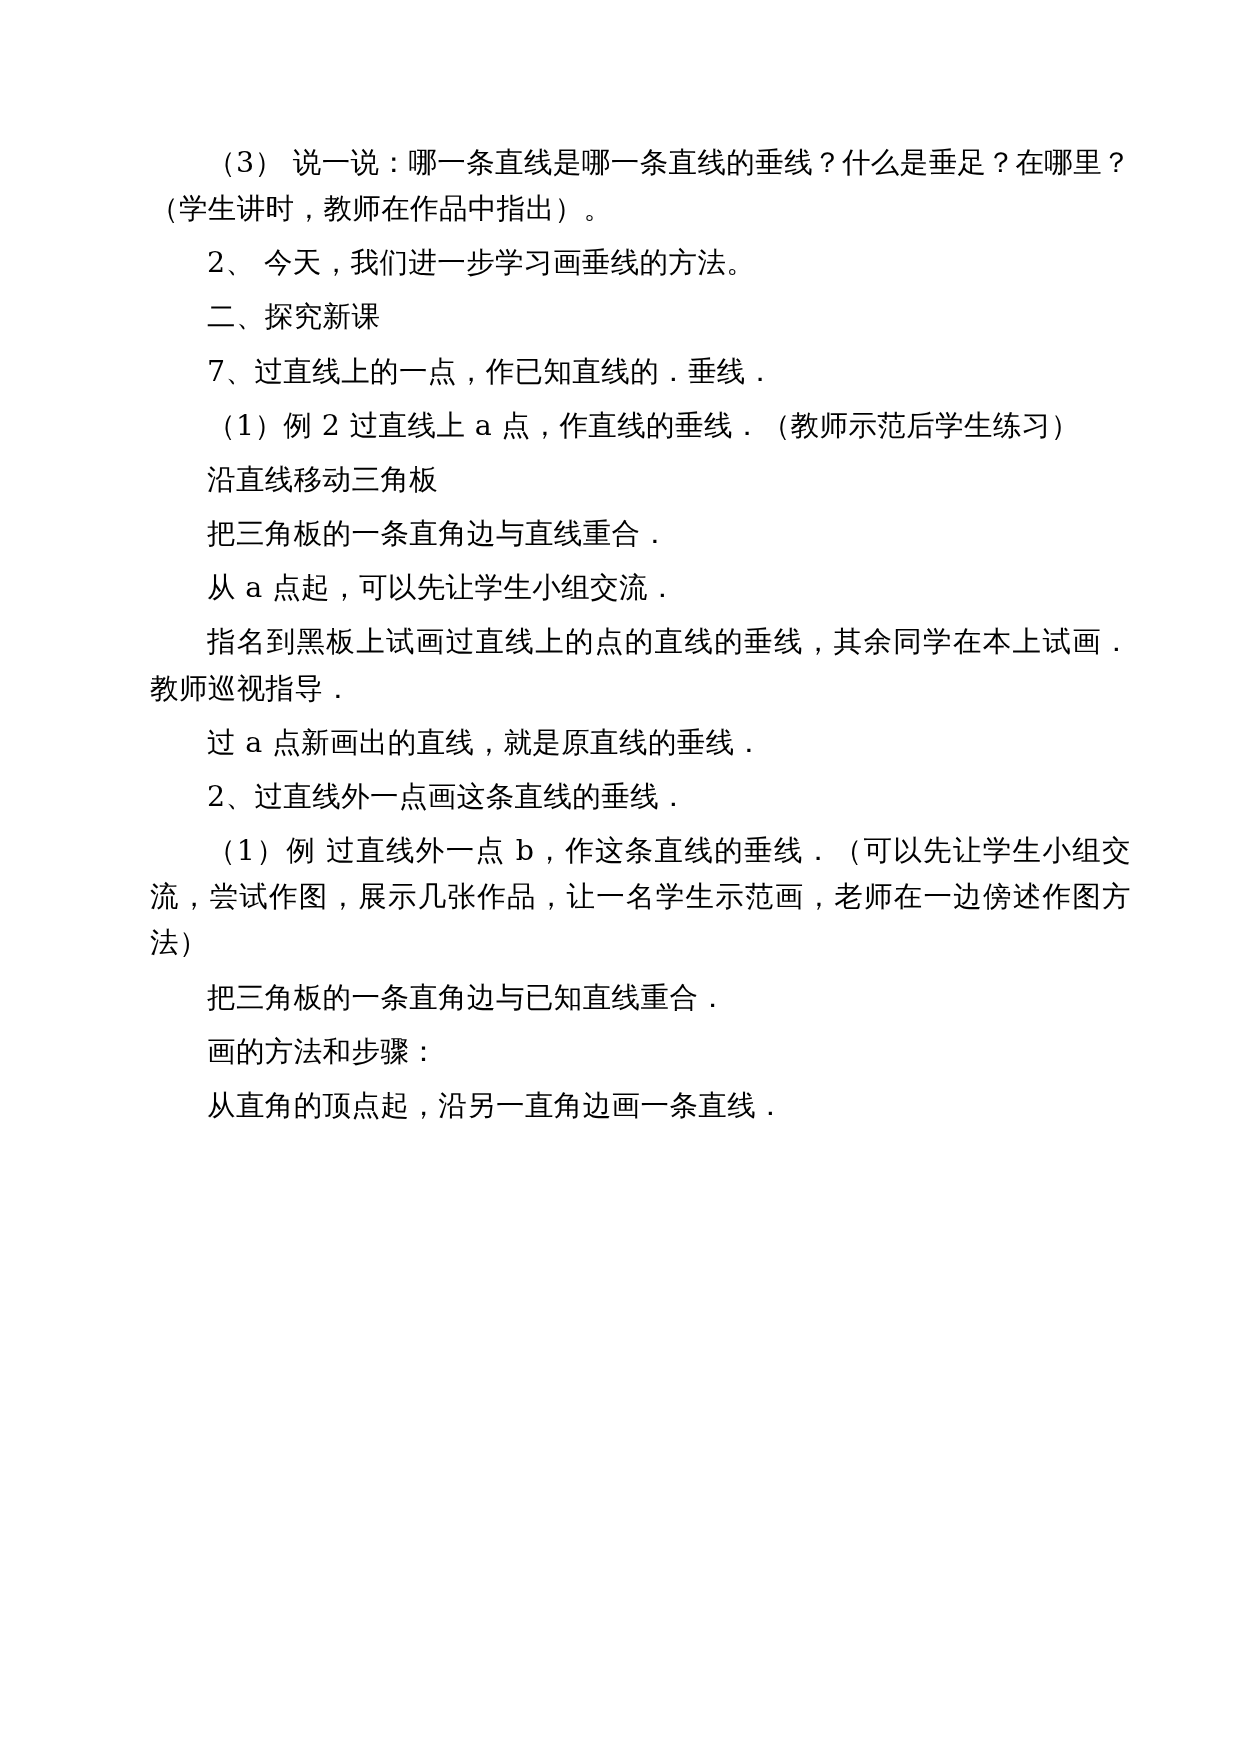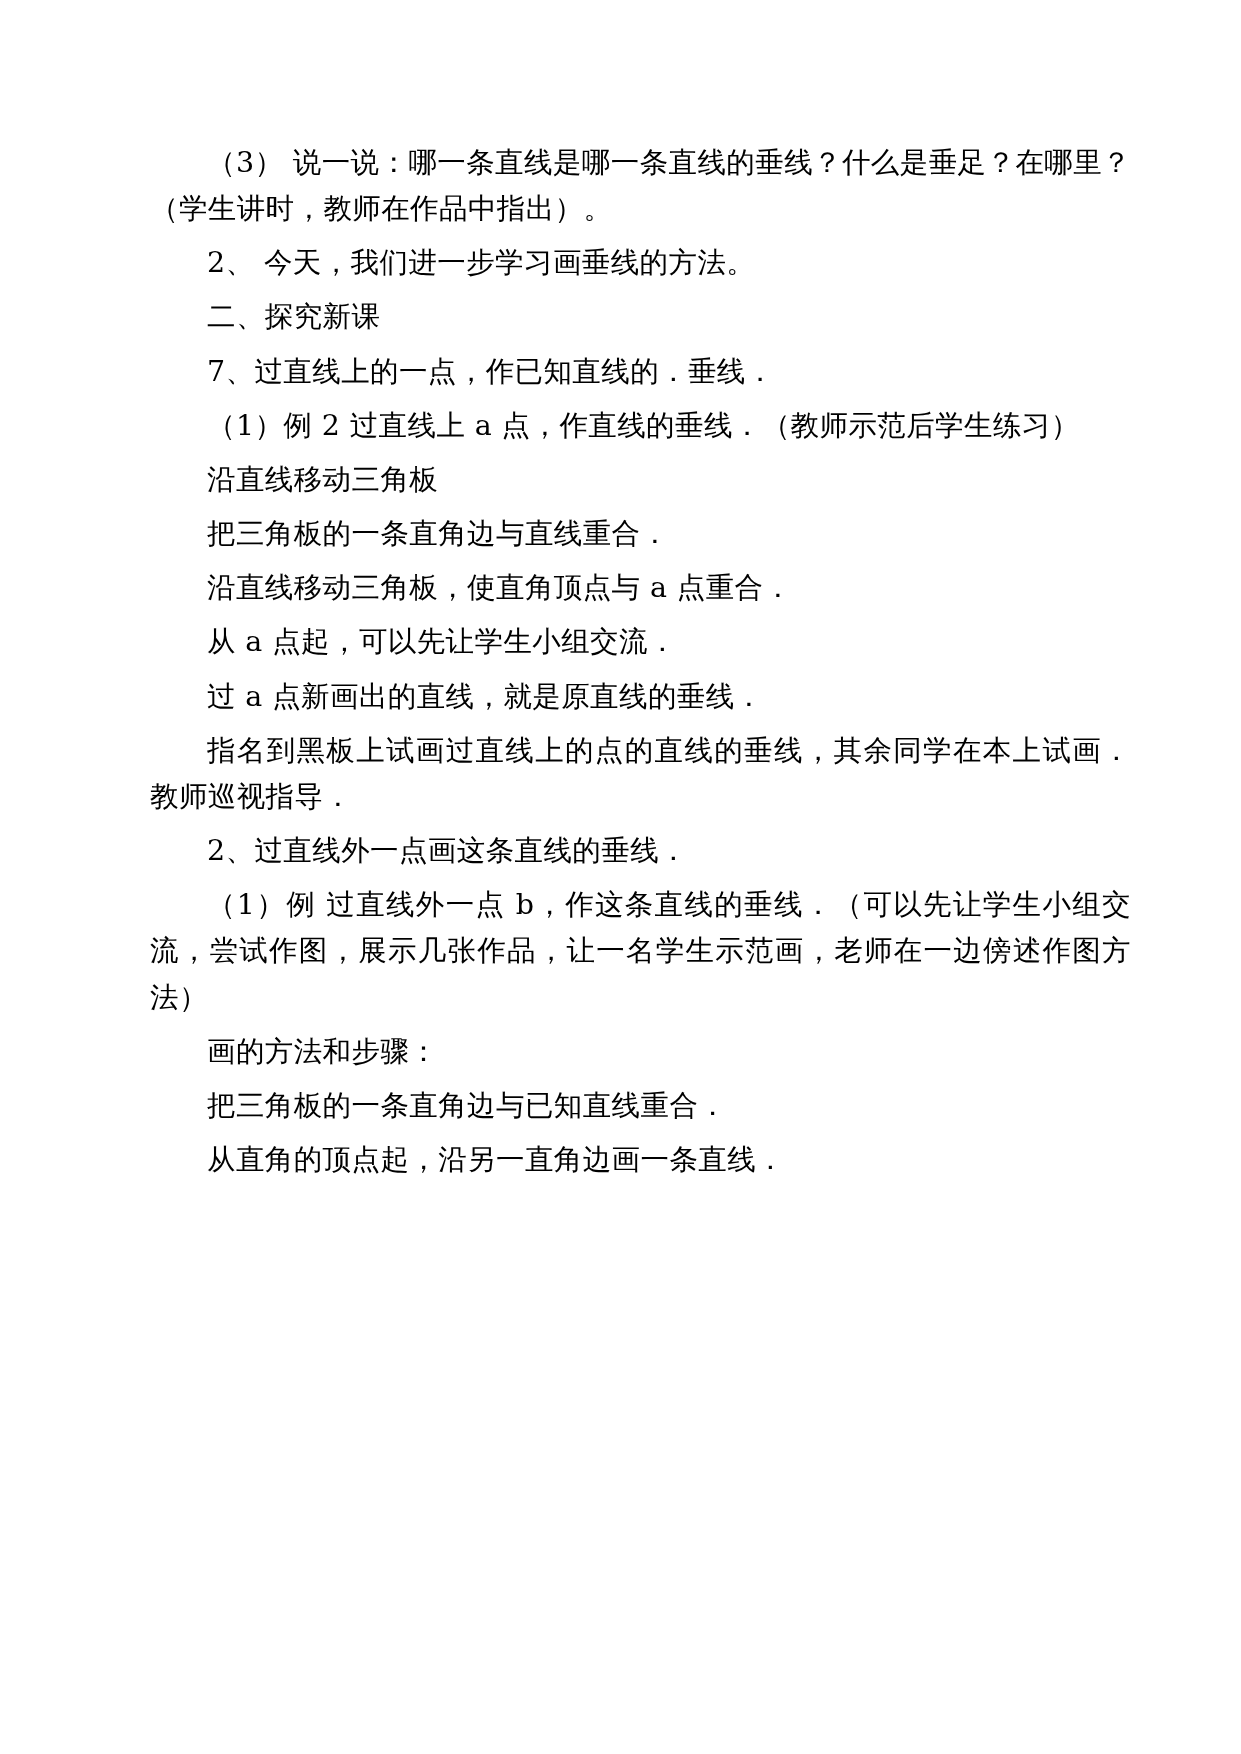--- a/index.html
+++ b/index.html
@@ -38,23 +38,22 @@
 
 <div class="page">
   <div class="doc-body">
     <p class="para">（3） 说一说：哪一条直线是哪一条直线的垂线？什么是垂足？在哪里？（学生讲时，教师在作品中指出）。</p>
     <p class="para">2、 今天，我们进一步学习画垂线的方法。</p>
     <p class="para">二、探究新课</p>
     <p class="para">7、过直线上的一点，作已知直线的．垂线．</p>
     <p class="para">（1）例 2 过直线上 a 点，作直线的垂线．（教师示范后学生练习）</p>
     <p class="para">沿直线移动三角板</p>
     <p class="para">把三角板的一条直角边与直线重合．</p>
-    <p class="para">沿直线移动三角板，使直角顶点与 a 点重合．</p>
     <p class="para">从 a 点起，可以先让学生小组交流．</p>
+    <p class="para">指名到黑板上试画过直线上的点的直线的垂线，其余同学在本上试画．教师巡视指导．</p>
     <p class="para">过 a 点新画出的直线，就是原直线的垂线．</p>
-    <p class="para">指名到黑板上试画过直线上的点的直线的垂线，其余同学在本上试画．教师巡视指导．</p>
     <p class="para">2、过直线外一点画这条直线的垂线．</p>
     <p class="para">（1）例 过直线外一点 b，作这条直线的垂线．（可以先让学生小组交流，尝试作图，展示几张作品，让一名学生示范画，老师在一边傍述作图方法）</p>
+    <p class="para">把三角板的一条直角边与已知直线重合．</p>
     <p class="para">画的方法和步骤：</p>
-    <p class="para">把三角板的一条直角边与已知直线重合．</p>
     <p class="para">从直角的顶点起，沿另一直角边画一条直线．</p>
   </div>
 </div>
 
 </body></html>

